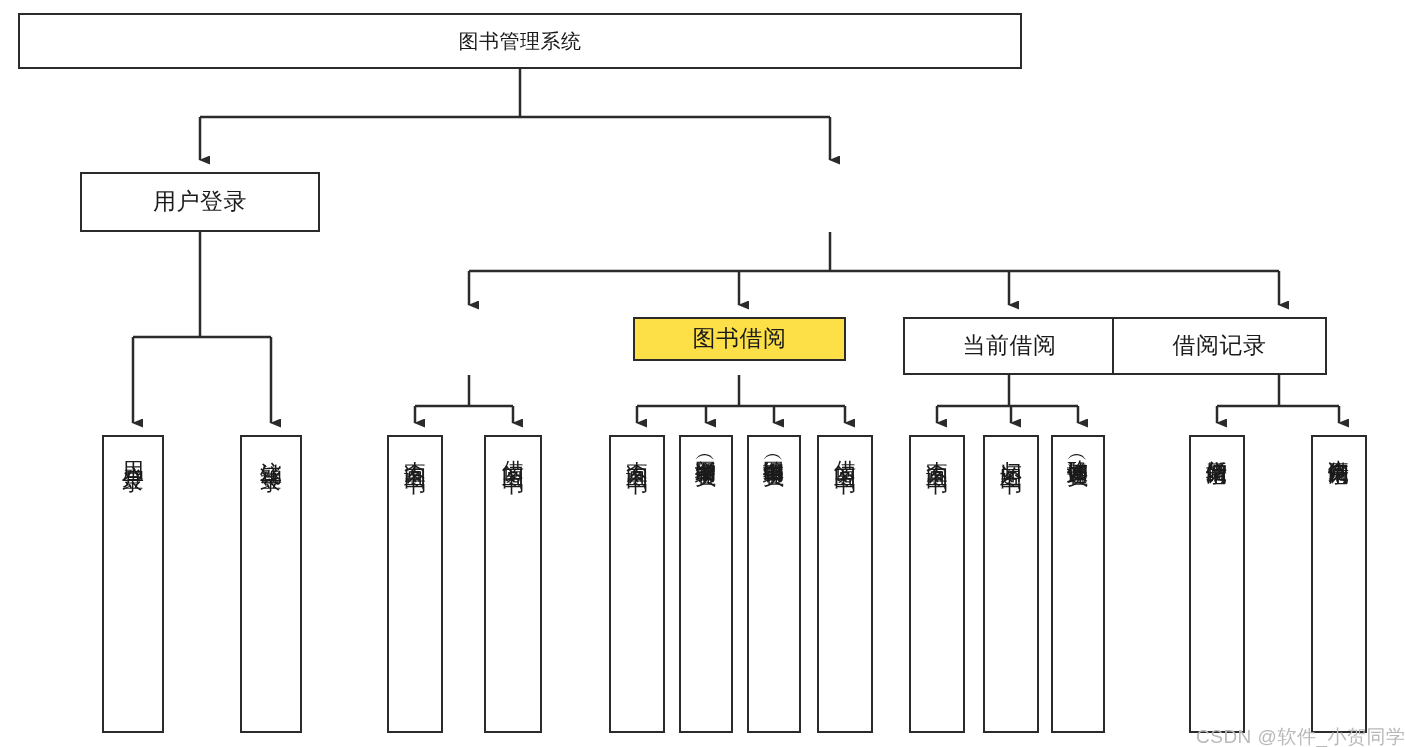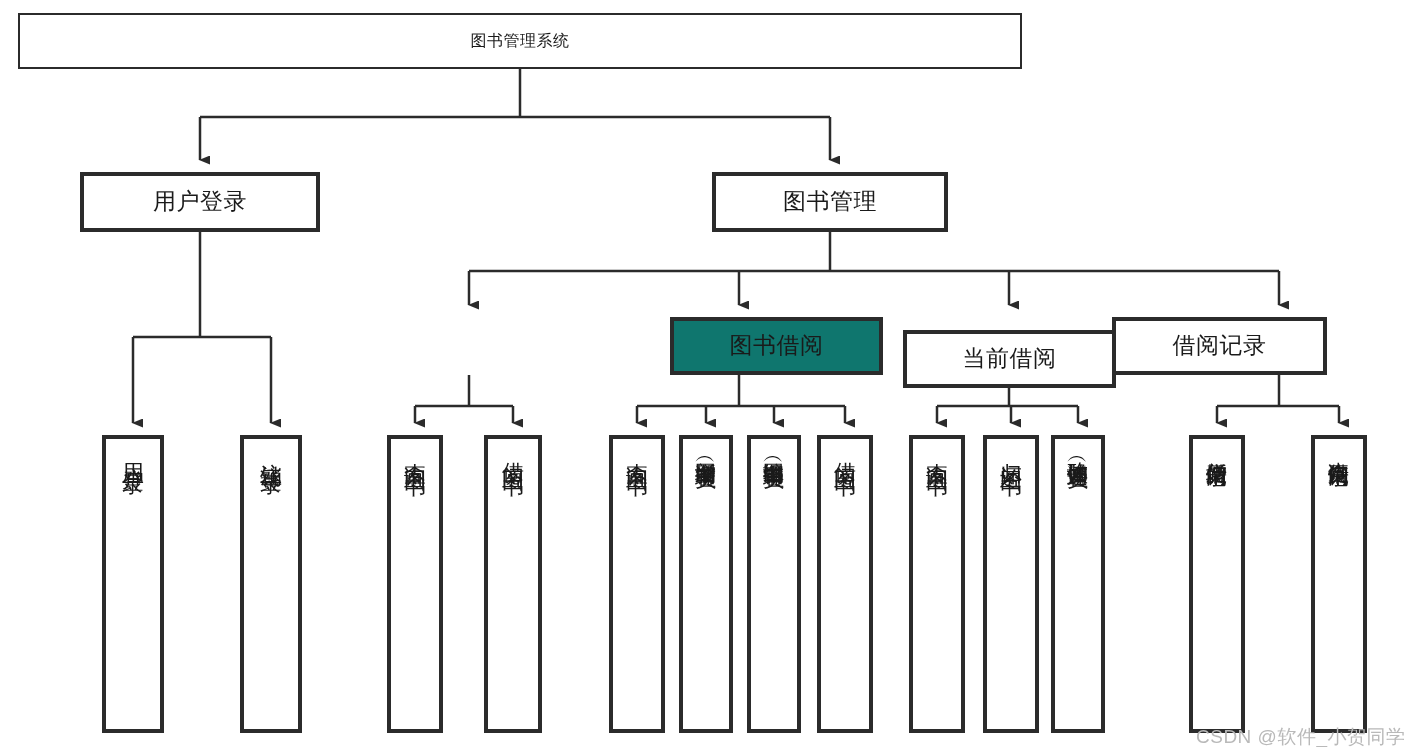--- a/index.html
+++ b/index.html
@@ -22,21 +22,21 @@
     position: absolute;
     left: 0;
     top: 0;
     width: 1405px;
     height: 747px;
     pointer-events: none;
   }
   .node {
     position: absolute;
     box-sizing: border-box;
-    border: 4px solid #701a75;
+    border: 2px solid #701a75;
     background: #ffffff;
     display: flex;
     align-items: center;
     justify-content: center;
     color: #1a1a1a;
   }
   .node-label {
     display: block;
     text-align: center;
     line-height: 1.12;
@@ -46,21 +46,21 @@
   .node.horiz .node-label {
     writing-mode: horizontal-tb;
     font-size: 23px;
     letter-spacing: 0.5px;
     white-space: nowrap;
   }
   .node.root {
     border-width: 2px;
   }
   .node.root .node-label {
-    font-size: 16px;
+    font-size: 20px;
   }
   
   .node.leaf {
     align-items: flex-start;
     justify-content: center;
     padding-top: 6px;
   }
   .node.leaf .node-label {
     writing-mode: vertical-rl;
     text-orientation: upright;
@@ -137,28 +137,25 @@
     </g>
   </svg>
 
   <div class="node horiz root" style="left: 18px; top: 13px; width: 1004px; height: 56px; border-color: rgb(43, 43, 43); background: rgb(255, 255, 255); color: rgb(26, 26, 26);">
     <span class="node-label">图书管理系统</span>
   </div>
 
   <div class="node horiz" style="left: 80px; top: 172px; width: 240px; height: 60px; border-color: rgb(43, 43, 43); background: rgb(255, 255, 255); color: rgb(26, 26, 26);">
     <span class="node-label">用户登录</span>
   </div>
-  <div class="node horiz" style="left: 712px; top: 172px; width: 236px; height: 60px; border-color: rgb(43, 43, 43); background: rgb(255, 255, 255); color: rgb(26, 26, 26);">
-    <span class="node-label">图书管理</span>
-  </div>
-
-  <div class="node horiz" style="left: 633px; top: 317px; width: 213px; height: 58px; border-color: rgb(43, 43, 43); background: #0f766e; color: rgb(26, 26, 26); margin-left: 37px;">
+
+  <div class="node horiz" style="left: 633px; top: 317px; width: 213px; height: 44px; border-color: rgb(43, 43, 43); background: #fde047; color: rgb(26, 26, 26);">
     <span class="node-label">图书借阅</span>
   </div>
-  <div class="node horiz" style="left: 903px; top: 317px; width: 213px; height: 58px; border-color: rgb(43, 43, 43); background: rgb(255, 255, 255); color: rgb(26, 26, 26); margin-top: 13px;">
+  <div class="node horiz" style="left: 903px; top: 317px; width: 213px; height: 58px; border-color: rgb(43, 43, 43); background: rgb(255, 255, 255); color: rgb(26, 26, 26);">
     <span class="node-label">当前借阅</span>
   </div>
   <div class="node horiz" style="left: 1112px; top: 317px; width: 215px; height: 58px; border-color: rgb(43, 43, 43); background: rgb(255, 255, 255); color: rgb(26, 26, 26);">
     <span class="node-label">借阅记录</span>
   </div>
 
   <div class="node leaf" style="left: 102px; top: 435px; width: 62px; height: 298px; border-color: rgb(43, 43, 43); background: rgb(255, 255, 255); color: rgb(26, 26, 26);">
     <span class="node-label">用户登录</span>
   </div>
   <div class="node leaf" style="left: 240px; top: 435px; width: 62px; height: 298px; border-color: rgb(43, 43, 43); background: rgb(255, 255, 255); color: rgb(26, 26, 26);">

